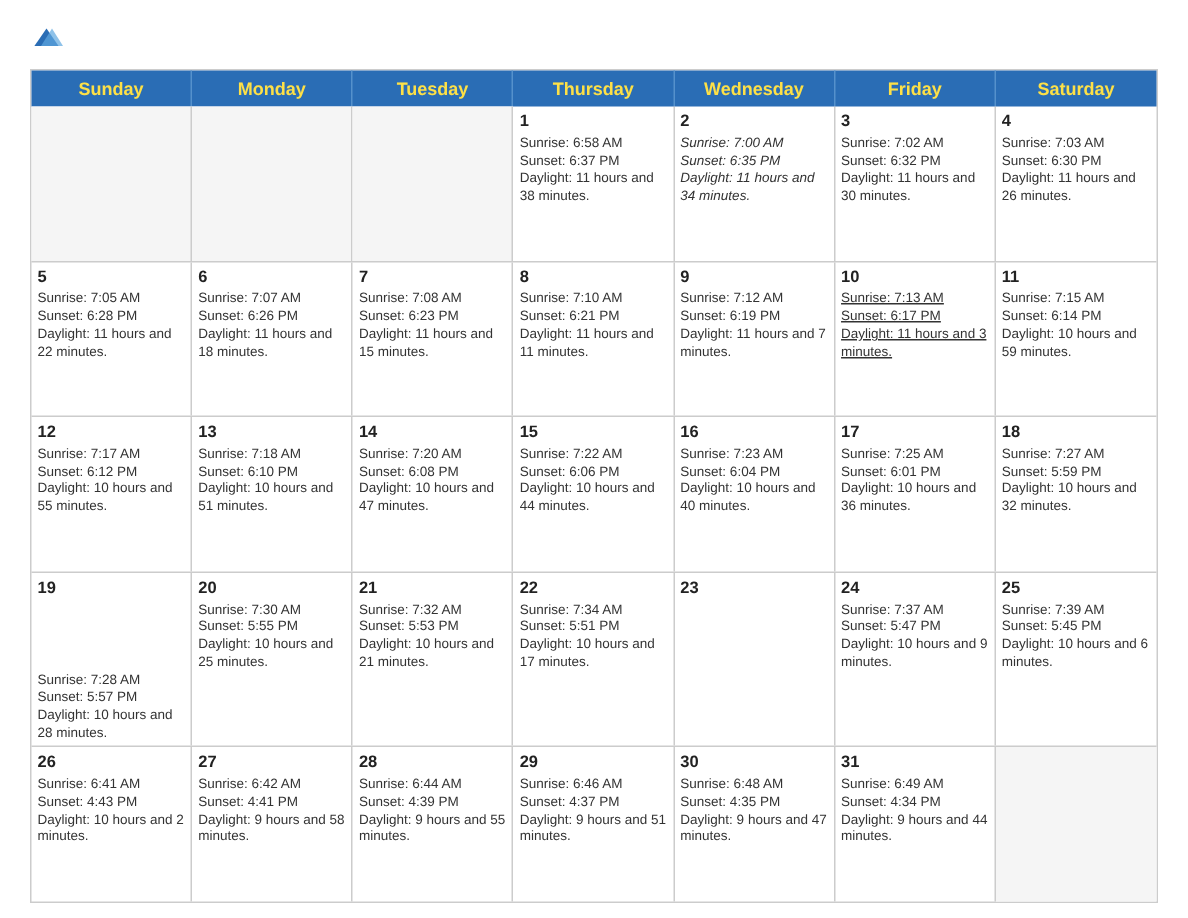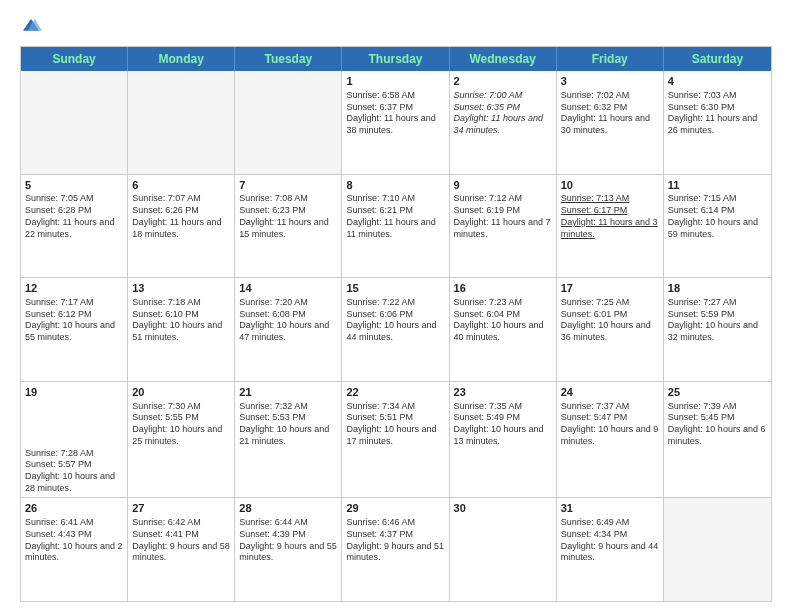--- a/index.html
+++ b/index.html
@@ -58,21 +58,21 @@
       display: flex;
       flex-direction: column;
       border: 1px solid #ccc;
     }
     .cal-header {
       display: grid;
       grid-template-columns: repeat(7, 1fr);
       background: #2a6db5;
     }
     .cal-header-cell {
-      color: #86efac;
+      color: #fde047;
       font-size: 12px;
       font-weight: bold;
       text-align: center;
       padding: 5px 2px;
       border-right: 1px solid #5591cc;
     }
     .cal-header-cell:last-child { border-right: none; }
     .cal-body {
       flex: 1;
       display: flex;
@@ -277,23 +277,20 @@
 Daylight: 10 hours and 21 minutes.</div>
           </div>
           <div class="cal-cell">
             <div class="day-number">22</div>
             <div class="cell-text" style="white-space: pre-line;">Sunrise: 7:34 AM
 Sunset: 5:51 PM
 Daylight: 10 hours and 17 minutes.</div>
           </div>
           <div class="cal-cell">
             <div class="day-number">23</div>
-            <div class="cell-text" style="white-space: pre-line;">Sunrise: 7:35 AM
-Sunset: 5:49 PM
-Daylight: 10 hours and 13 minutes.</div>
           </div>
           <div class="cal-cell">
             <div class="day-number">24</div>
             <div class="cell-text" style="white-space: pre-line;">Sunrise: 7:37 AM
 Sunset: 5:47 PM
 Daylight: 10 hours and 9 minutes.</div>
           </div>
           <div class="cal-cell">
             <div class="day-number">25</div>
             <div class="cell-text" style="white-space: pre-line;">Sunrise: 7:39 AM
@@ -321,20 +318,23 @@
 Daylight: 9 hours and 55 minutes.</div>
           </div>
           <div class="cal-cell">
             <div class="day-number">29</div>
             <div class="cell-text" style="white-space: pre-line;">Sunrise: 6:46 AM
 Sunset: 4:37 PM
 Daylight: 9 hours and 51 minutes.</div>
           </div>
           <div class="cal-cell">
             <div class="day-number">30</div>
+            <div class="cell-text" style="white-space: pre-line;">Sunrise: 6:48 AM
+Sunset: 4:35 PM
+Daylight: 9 hours and 47 minutes.</div>
           </div>
           <div class="cal-cell">
             <div class="day-number">31</div>
             <div class="cell-text" style="white-space: pre-line;">Sunrise: 6:49 AM
 Sunset: 4:34 PM
 Daylight: 9 hours and 44 minutes.</div>
           </div>
           <div class="cal-cell empty"></div>
         </div>
       </div>

